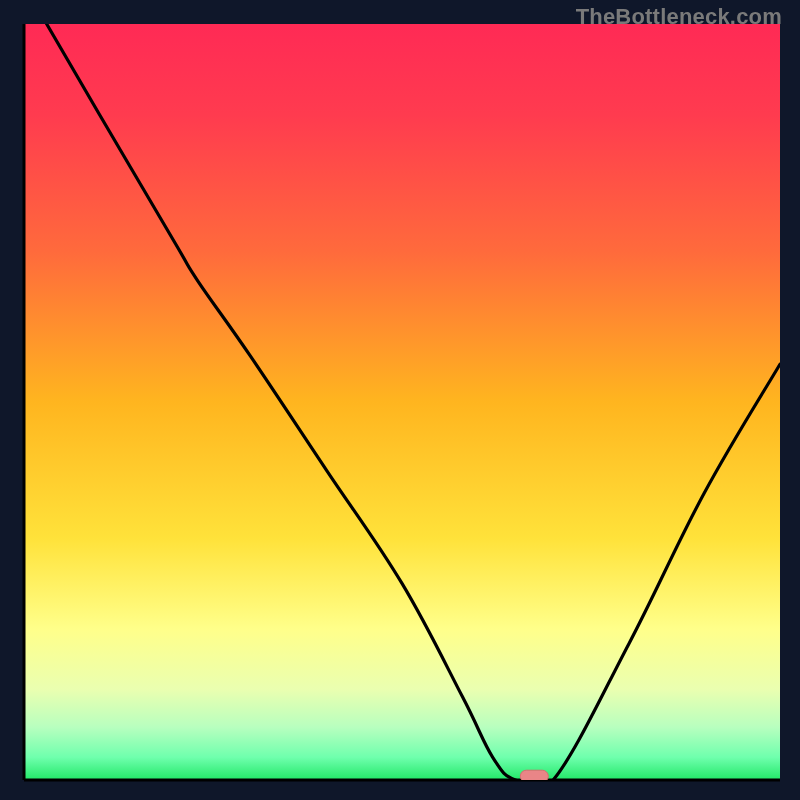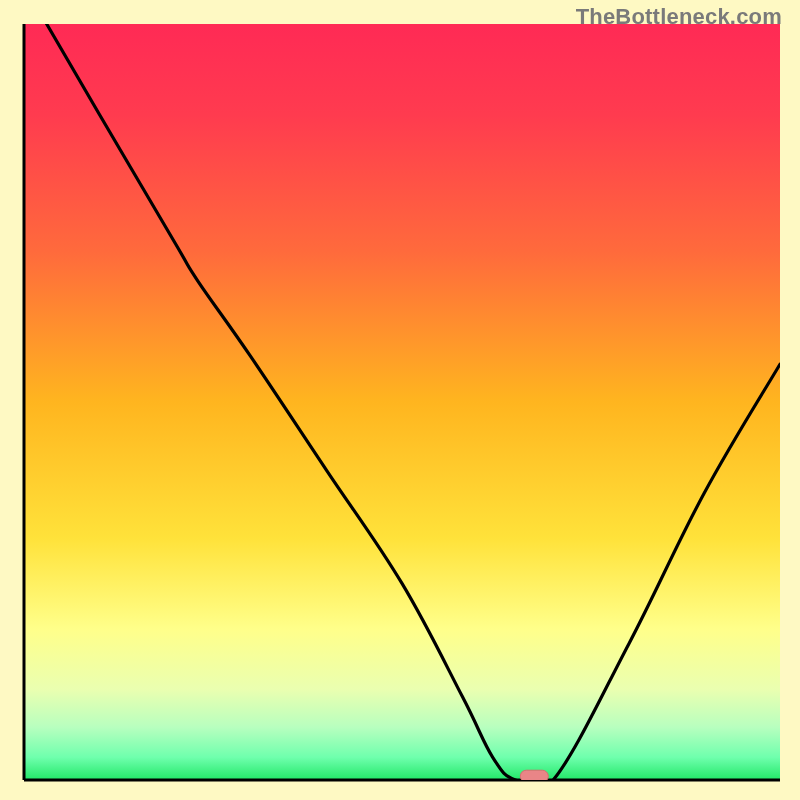--- a/index.html
+++ b/index.html
@@ -7,21 +7,21 @@
     padding: 0;
     width: 800px;
     height: 800px;
     overflow: hidden;
     font-family: Arial, Helvetica, sans-serif;
   }
   .chart-container {
     position: relative;
     width: 800px;
     height: 800px;
-    background: #fef9c3;
+    background: #0f172a;
   }
   .watermark {
     position: absolute;
     top: 4px;
     right: 18px;
     font-size: 22px;
     font-weight: bold;
     color: #7a7a7a;
     letter-spacing: 0.2px;
   }

